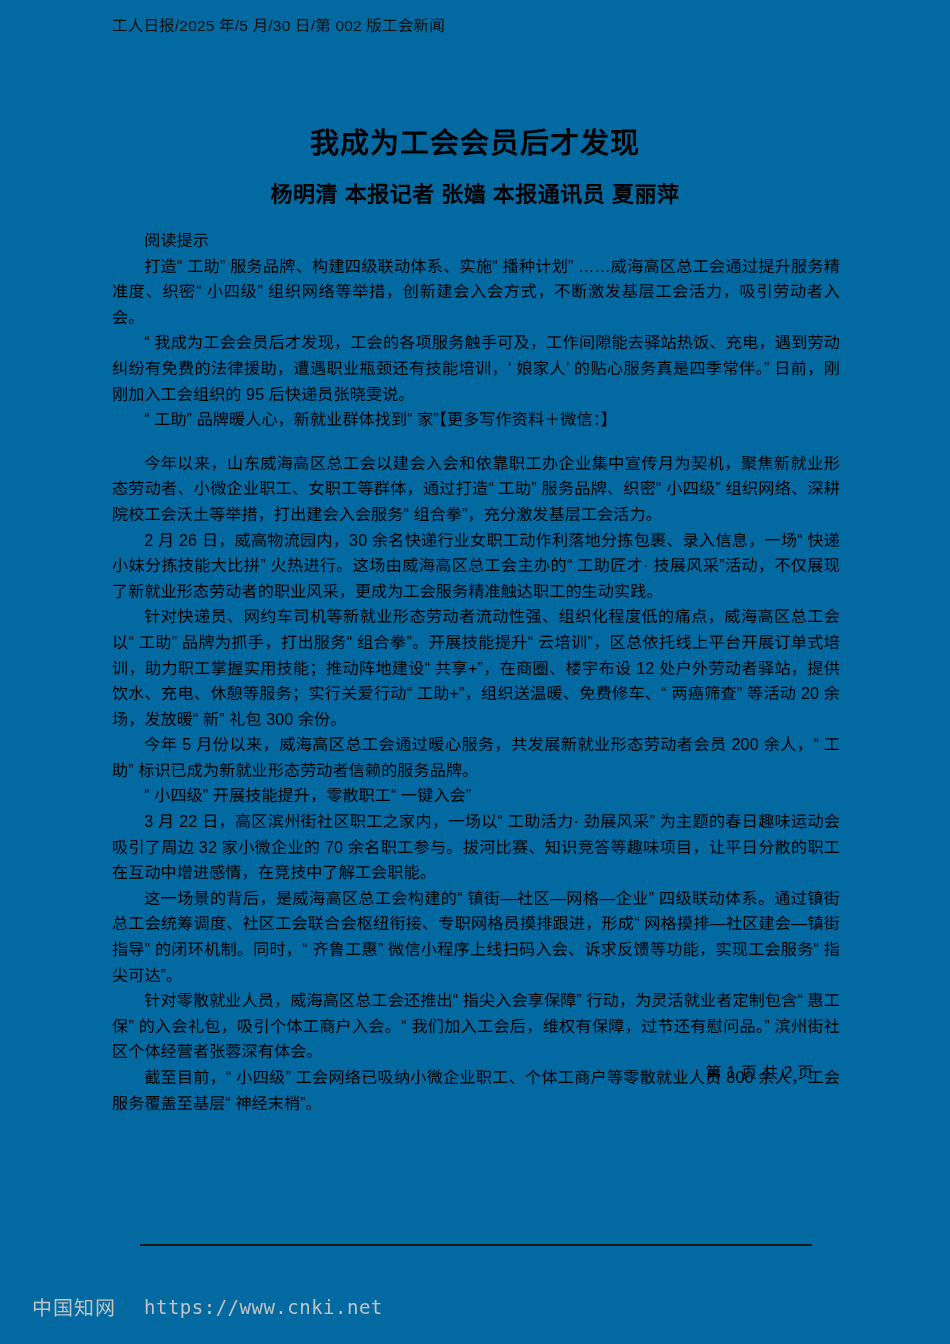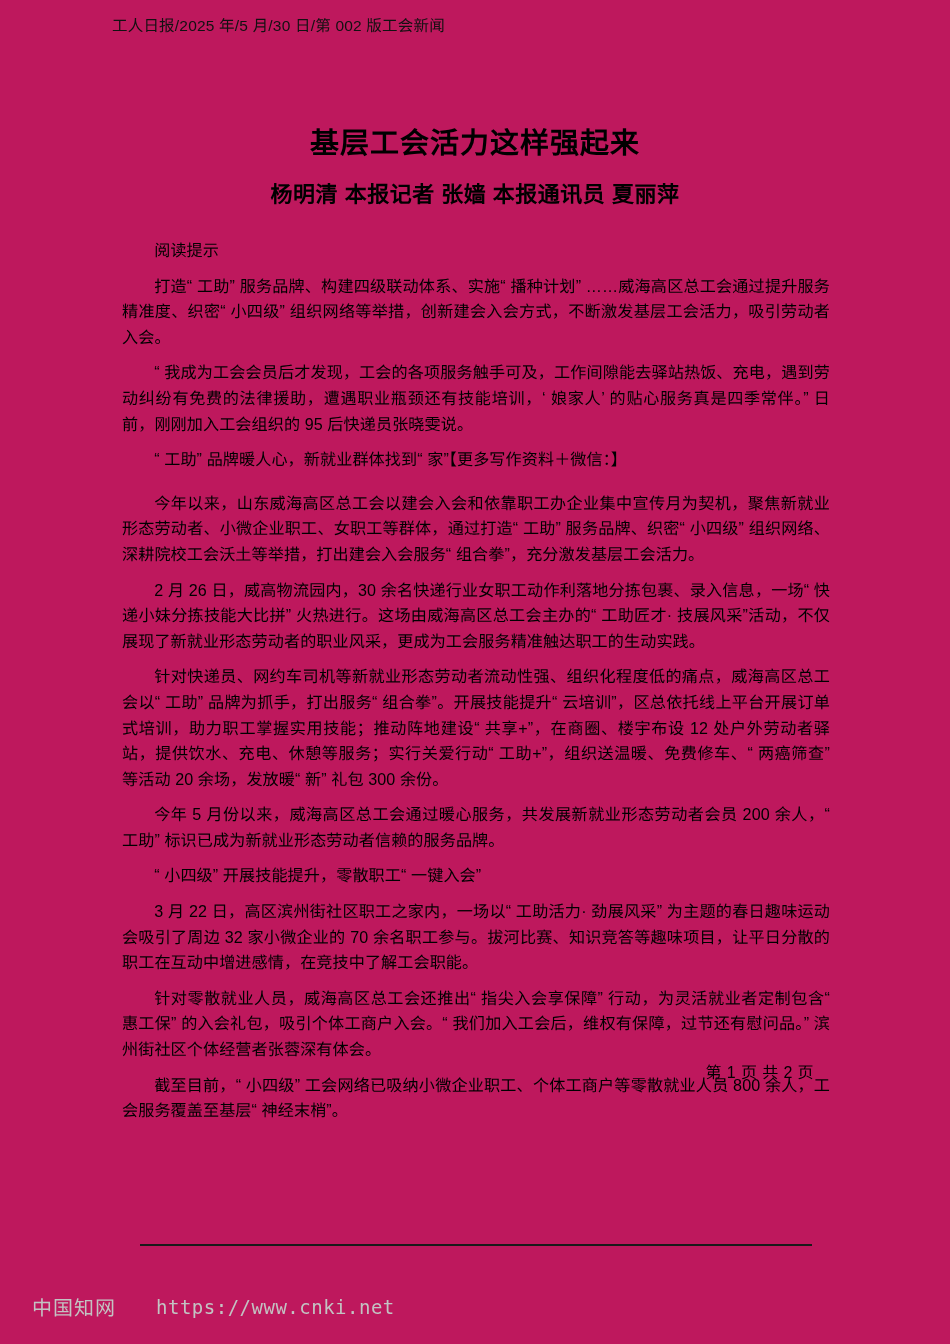--- a/index.html
+++ b/index.html
@@ -11,21 +11,21 @@
   body {
     font-family: "Liberation Sans", "DejaVu Sans", sans-serif;
     color: #000000;
     -webkit-font-smoothing: antialiased;
   }
   .page {
     position: relative;
     width: 950px;
     height: 1344px;
     margin: 0 auto;
-    background: #be185d;
+    background: #0369a1;
     overflow: hidden;
     box-sizing: border-box;
   }
 
   
   .masthead {
     position: absolute;
     left: 112px;
     top: 14px;
     width: 700px;
@@ -74,21 +74,21 @@
   }
 
   
   .body-col {
     position: absolute;
     left: 112px;
     top: 228px;
     width: 728px;
   }
   p.para {
-    margin: 10px;
+    margin: 0;
     font-size: 16.1px;
     line-height: 25.6px;
     text-align: justify;
     text-justify: inter-ideograph;
     text-indent: 2em;
     letter-spacing: 0.1px;
     color: #000;
     word-break: break-all;
   }
   p.gap-after { margin-bottom: 18px; }
@@ -114,21 +114,21 @@
     width: 672px;
     height: 2px;
     background: #1a1a1a;
   }
   .watermark {
     position: absolute;
     left: 32px;
     top: 1292px;
     display: flex;
     align-items: center;
-    gap: 28px;
+    gap: 16px;
     opacity: 1;
   }
   .wm-brand {
     font-family: "DejaVu Serif", "Liberation Serif", serif;
     font-size: 20px;
     color: #c3c3c3;
     letter-spacing: 1px;
     white-space: nowrap;
   }
   .wm-url {
@@ -141,35 +141,36 @@
   }
 </style>
 </head>
 <body>
 
 <div class="page">
 
   <div class="masthead">工人日报/2025 年/5 月/30 日/第 002 版工会新闻</div>
 
 
-  <div class="main-title">基层工会活力这样强起来</div>
+  <div class="main-title">我成为工会会员后才发现</div>
 
   <div class="byline">杨明清 本报记者 张嫱 本报通讯员 夏丽萍</div>
 
   <div class="body-col">
     <p class="para">阅读提示</p>
     <p class="para">打造“ 工助” 服务品牌、构建四级联动体系、实施“ 播种计划” ……威海高区总工会通过提升服务精准度、织密“ 小四级” 组织网络等举措，创新建会入会方式，不断激发基层工会活力，吸引劳动者入会。</p>
     <p class="para">“ 我成为工会会员后才发现，工会的各项服务触手可及，工作间隙能去驿站热饭、充电，遇到劳动纠纷有免费的法律援助，遭遇职业瓶颈还有技能培训，‘ 娘家人’ 的贴心服务真是四季常伴。” 日前，刚刚加入工会组织的 95 后快递员张晓雯说。</p>
     <p class="para gap-after">“ 工助” 品牌暖人心，新就业群体找到“ 家”【更多写作资料＋微信：】</p>
     <p class="para">今年以来，山东威海高区总工会以建会入会和依靠职工办企业集中宣传月为契机，聚焦新就业形态劳动者、小微企业职工、女职工等群体，通过打造“ 工助” 服务品牌、织密“ 小四级” 组织网络、深耕院校工会沃土等举措，打出建会入会服务“ 组合拳”，充分激发基层工会活力。</p>
     <p class="para">2 月 26 日，威高物流园内，30 余名快递行业女职工动作利落地分拣包裹、录入信息，一场“ 快递小妹分拣技能大比拼” 火热进行。这场由威海高区总工会主办的“ 工助匠才· 技展风采”活动，不仅展现了新就业形态劳动者的职业风采，更成为工会服务精准触达职工的生动实践。</p>
     <p class="para">针对快递员、网约车司机等新就业形态劳动者流动性强、组织化程度低的痛点，威海高区总工会以“ 工助” 品牌为抓手，打出服务“ 组合拳”。开展技能提升“ 云培训”，区总依托线上平台开展订单式培训，助力职工掌握实用技能；推动阵地建设“ 共享+”，在商圈、楼宇布设 12 处户外劳动者驿站，提供饮水、充电、休憩等服务；实行关爱行动“ 工助+”，组织送温暖、免费修车、“ 两癌筛查” 等活动 20 余场，发放暖“ 新” 礼包 300 余份。</p>
     <p class="para">今年 5 月份以来，威海高区总工会通过暖心服务，共发展新就业形态劳动者会员 200 余人，“ 工助” 标识已成为新就业形态劳动者信赖的服务品牌。</p>
     <p class="para">“ 小四级” 开展技能提升，零散职工“ 一键入会”</p>
     <p class="para">3 月 22 日，高区滨州街社区职工之家内，一场以“ 工助活力· 劲展风采” 为主题的春日趣味运动会吸引了周边 32 家小微企业的 70 余名职工参与。拔河比赛、知识竞答等趣味项目，让平日分散的职工在互动中增进感情，在竞技中了解工会职能。</p>
+    <p class="para">这一场景的背后，是威海高区总工会构建的“ 镇街—社区—网格—企业” 四级联动体系。通过镇街总工会统筹调度、社区工会联合会枢纽衔接、专职网格员摸排跟进，形成“ 网格摸排—社区建会—镇街指导” 的闭环机制。同时，“ 齐鲁工惠” 微信小程序上线扫码入会、诉求反馈等功能，实现工会服务“ 指尖可达”。</p>
     <p class="para">针对零散就业人员，威海高区总工会还推出“ 指尖入会享保障” 行动，为灵活就业者定制包含“ 惠工保” 的入会礼包，吸引个体工商户入会。“ 我们加入工会后，维权有保障，过节还有慰问品。” 滨州街社区个体经营者张蓉深有体会。</p>
     <p class="para">截至目前，“ 小四级” 工会网络已吸纳小微企业职工、个体工商户等零散就业人员 800 余人，工会服务覆盖至基层“ 神经末梢”。</p>
   </div>
 
   <div class="page-number">第 1 页 共 2 页</div>
 
   <div class="footer-rule"></div>
 
   <div class="watermark">
     <span class="wm-brand">中国知网</span>

